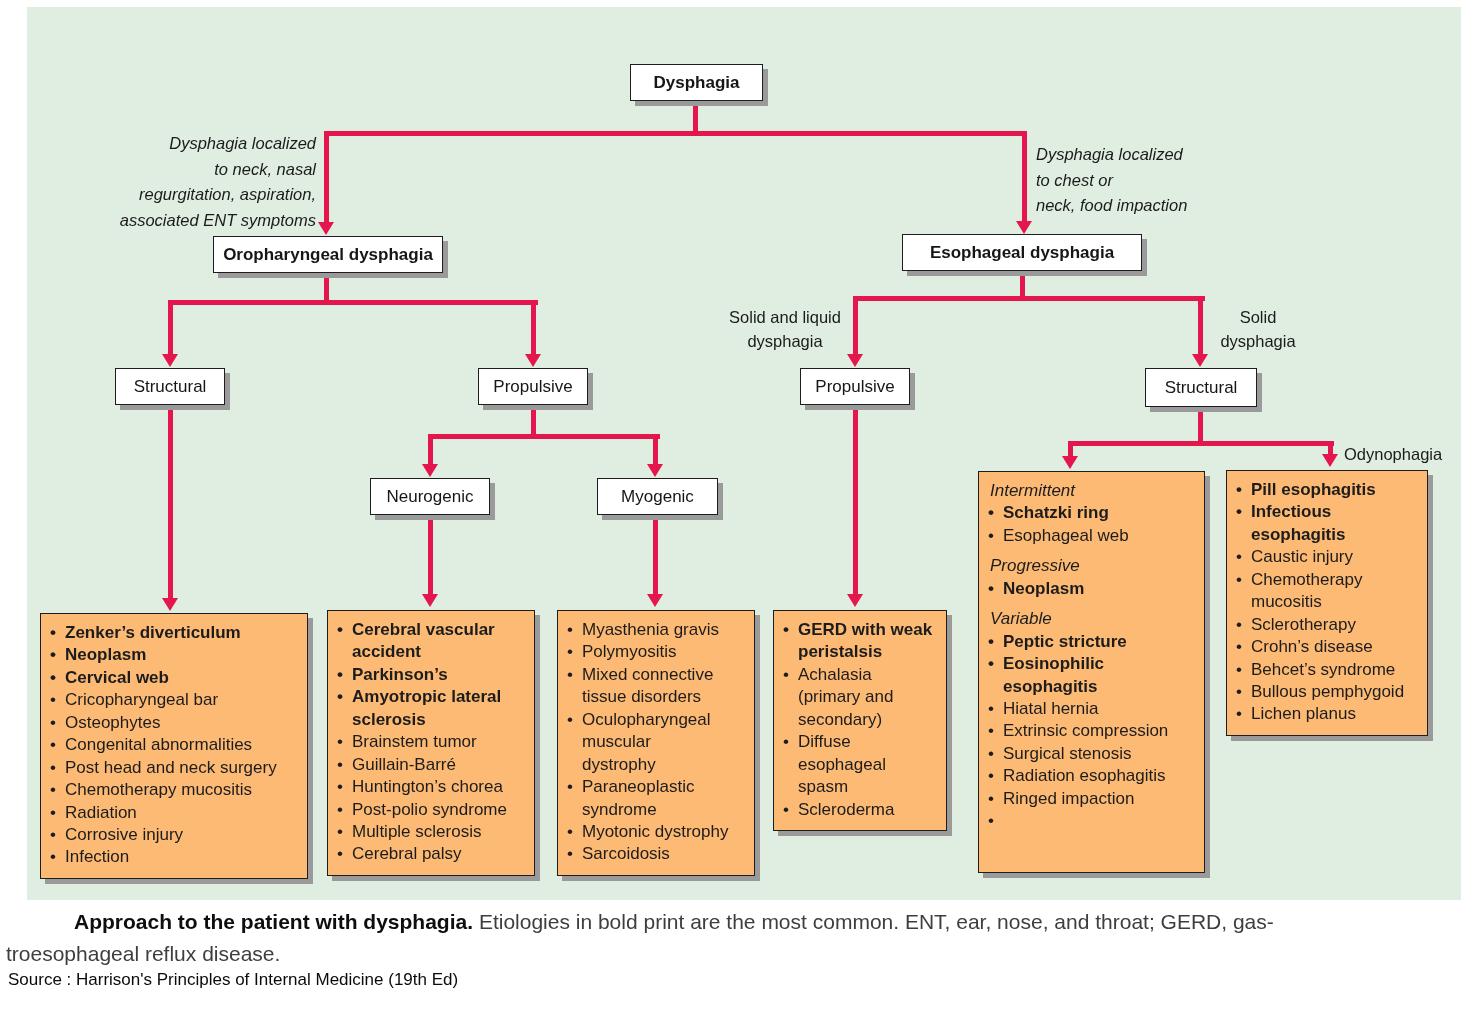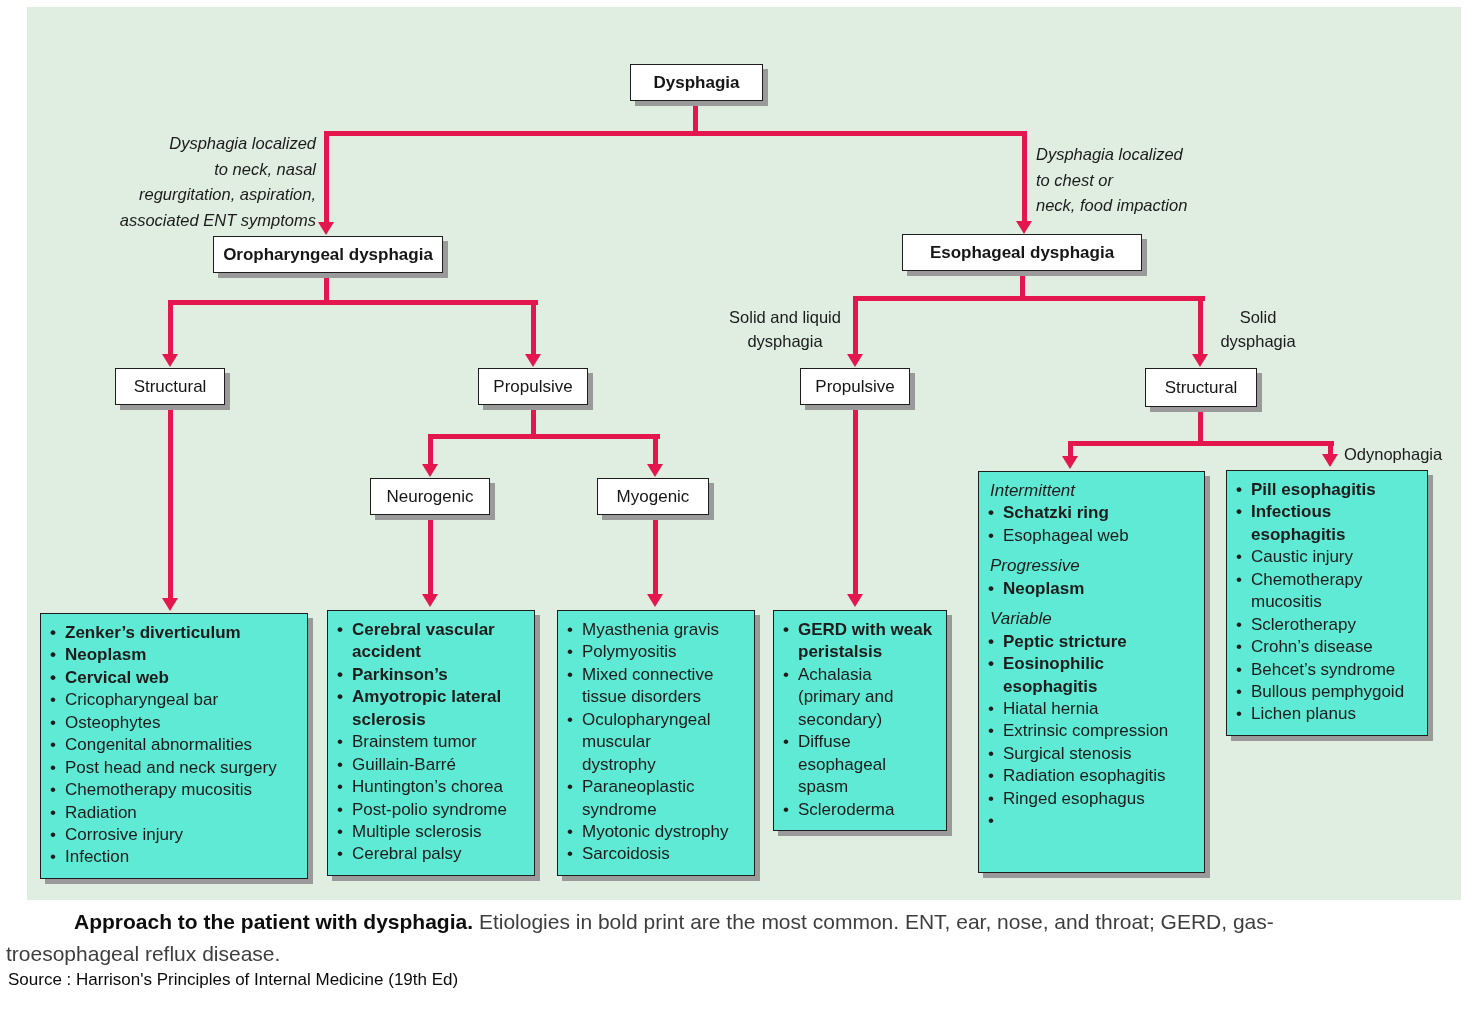--- a/index.html
+++ b/index.html
@@ -13,21 +13,21 @@
          font-weight:bold;font-size:23px;letter-spacing:.4px;font-variant:small-caps;color:#161616;}
   .node{position:absolute;background:#fff;border:1.6px solid var(--bd);box-shadow:5px 5px 0 var(--sh);
         display:flex;align-items:center;justify-content:center;font-size:17px;text-align:center;color:#161616;}
   .node.b{font-weight:bold;}
   .v{position:absolute;width:5px;background:var(--arrow);}
   .hz{position:absolute;height:5px;background:var(--arrow);}
   .ah{position:absolute;width:0;height:0;border-left:8px solid transparent;border-right:8px solid transparent;
       border-top:13px solid var(--arrow);}
   .ann{position:absolute;font-style:italic;font-size:16.5px;line-height:1.55;white-space:pre-line;color:#1b1b1b;}
   .elabel{position:absolute;font-size:16.5px;line-height:1.45;white-space:pre-line;color:#1b1b1b;}
-  .listbox{position:absolute;background:#5eead4;border:1.6px solid var(--bd);box-shadow:5px 5px 0 var(--sh);
+  .listbox{position:absolute;background:#fdba74;border:1.6px solid var(--bd);box-shadow:5px 5px 0 var(--sh);
            padding:8px 5px 9px 9px;font-size:17px;line-height:1.32;color:#1c1c1c;}
   .li{position:relative;padding-left:15px;white-space:pre-line;}
   .li .bu{position:absolute;left:0;top:0;}
   .li.b{font-weight:bold;}
   .li.hdr{font-style:italic;padding-left:2px;}
   .li.gap{margin-top:8px;}
   .caption{position:absolute;left:6px;top:906px;width:1460px;font-size:21px;line-height:1.5;text-indent:28px;}
   .caption .cb{font-weight:bold;color:#0e0e0e;margin-left:40px;}
   .caption .cr{color:#3e3e3e;white-space:pre-line;}
   .source{position:absolute;left:8px;top:970px;font-size:17px;color:#0b0b0b;}
@@ -97,21 +97,21 @@
   <div class="elabel" style="left:1196px;top:306px;width:124px;text-align:center">Solid
 dysphagia</div>
   <div class="elabel" style="left:1344px;top:443px">Odynophagia</div>
 
   <div class="node b" style="left:630px;top:64px;width:133px;height:37px">Dysphagia</div>
   <div class="node b" style="left:902px;top:234px;width:240px;height:37px">Esophageal dysphagia</div>
   <div class="node b" style="left:213px;top:236px;width:230px;height:37px">Oropharyngeal dysphagia</div>
   <div class="node" style="left:115px;top:368px;width:110px;height:37px">Structural</div>
   <div class="node" style="left:478px;top:368px;width:110px;height:37px">Propulsive</div>
   <div class="node" style="left:370px;top:478px;width:120px;height:37px">Neurogenic</div>
-  <div class="node" style="left:597px;top:478px;width:112px;height:37px">Myogenic</div>
+  <div class="node" style="left:597px;top:478px;width:121px;height:37px">Myogenic</div>
   <div class="node" style="left:800px;top:368px;width:110px;height:37px">Propulsive</div>
   <div class="node" style="left:1145px;top:368px;width:112px;height:39px">Structural</div>
 
   <div class="listbox" style="left:40px;top:613px;width:268px;min-height:260px">
       <div class="li b"><span class="bu">•</span><span>Zenker’s diverticulum</span></div>
       <div class="li b"><span class="bu">•</span><span>Neoplasm</span></div>
       <div class="li b"><span class="bu">•</span><span>Cervical web</span></div>
       <div class="li"><span class="bu">•</span><span>Cricopharyngeal bar</span></div>
       <div class="li"><span class="bu">•</span><span>Osteophytes</span></div>
       <div class="li"><span class="bu">•</span><span>Congenital abnormalities</span></div>
@@ -165,21 +165,21 @@
       <div class="li hdr gap"><span>Progressive</span></div>
       <div class="li b"><span class="bu">•</span><span>Neoplasm</span></div>
       <div class="li hdr gap"><span>Variable</span></div>
       <div class="li b"><span class="bu">•</span><span>Peptic stricture</span></div>
       <div class="li b"><span class="bu">•</span><span>Eosinophilic
 esophagitis</span></div>
       <div class="li"><span class="bu">•</span><span>Hiatal hernia</span></div>
       <div class="li"><span class="bu">•</span><span>Extrinsic compression</span></div>
       <div class="li"><span class="bu">•</span><span>Surgical stenosis</span></div>
       <div class="li"><span class="bu">•</span><span>Radiation esophagitis</span></div>
-      <div class="li"><span class="bu">•</span><span>Ringed esophagus</span></div>
+      <div class="li"><span class="bu">•</span><span>Ringed impaction</span></div>
       <div class="li"><span class="bu">•</span></div>
     </div>
   <div class="listbox" style="left:1226px;top:470px;width:202px;min-height:258px">
       <div class="li b"><span class="bu">•</span><span>Pill esophagitis</span></div>
       <div class="li b"><span class="bu">•</span><span>Infectious
 esophagitis</span></div>
       <div class="li"><span class="bu">•</span><span>Caustic injury</span></div>
       <div class="li"><span class="bu">•</span><span>Chemotherapy
 mucositis</span></div>
       <div class="li"><span class="bu">•</span><span>Sclerotherapy</span></div>

